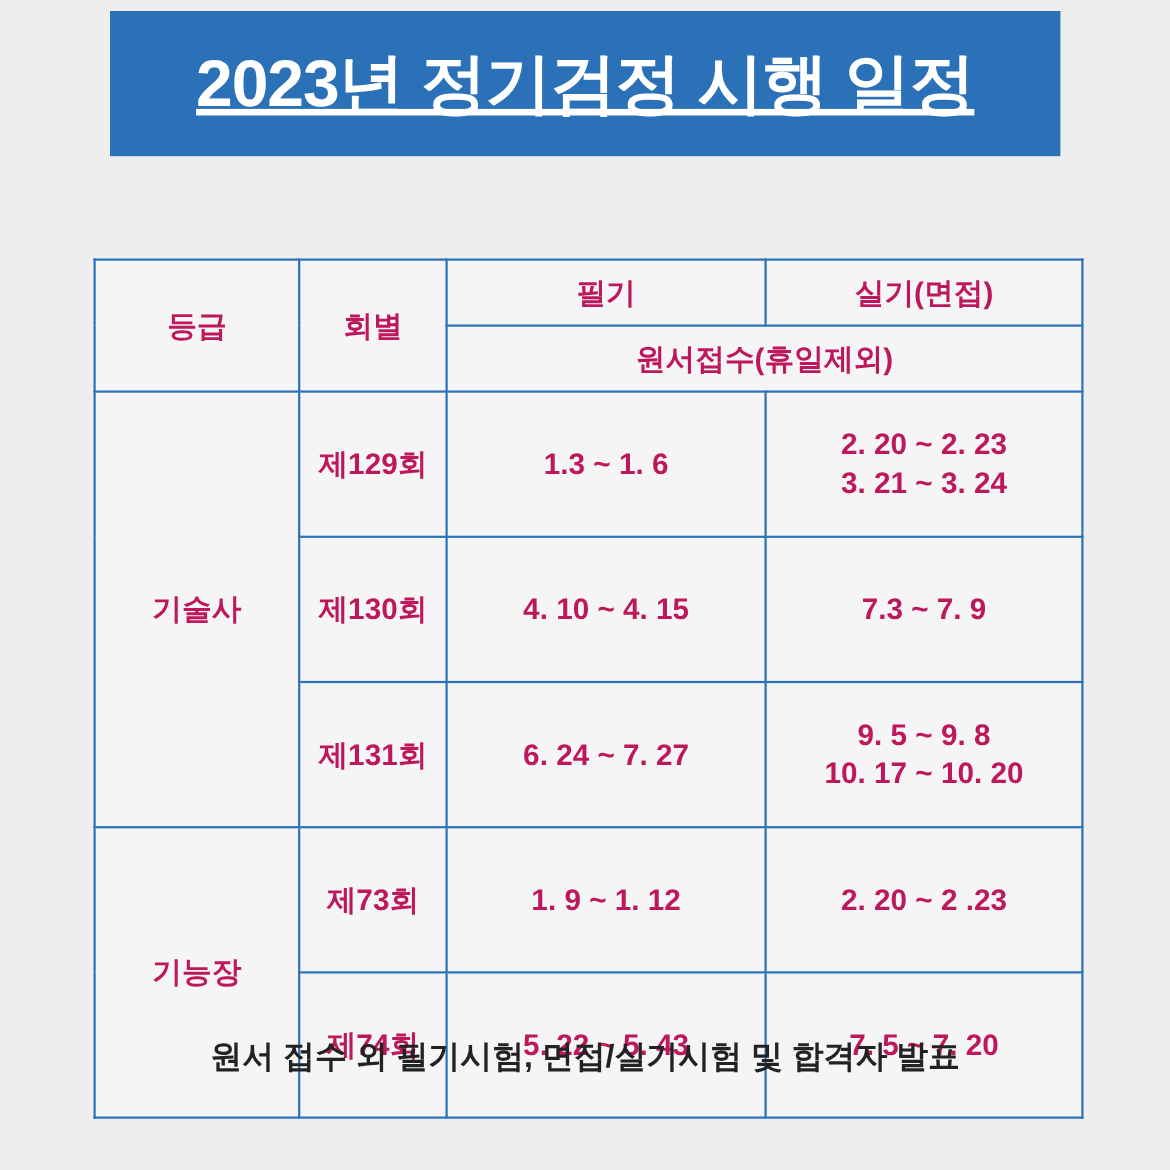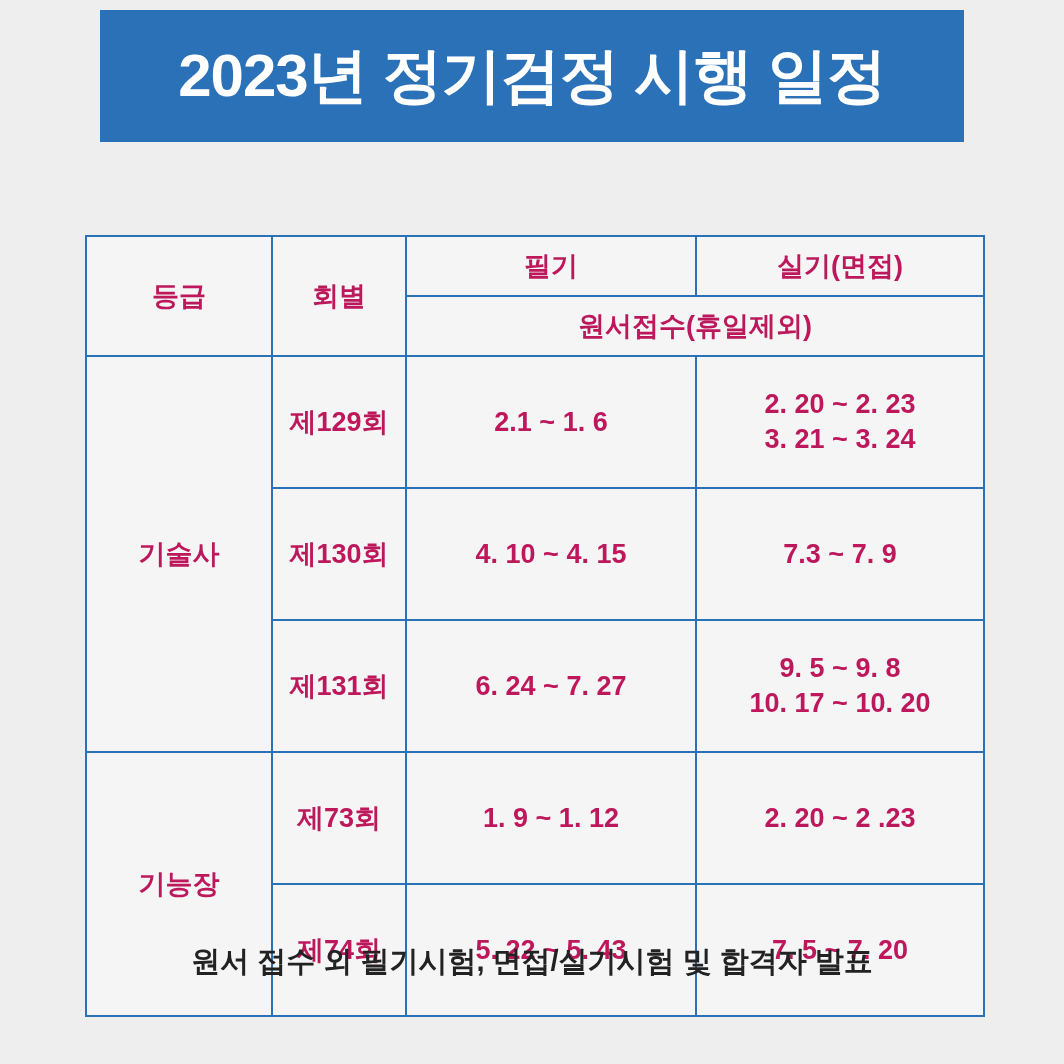--- a/index.html
+++ b/index.html
@@ -32,20 +32,21 @@
     display: flex;
     align-items: center;
     justify-content: center;
   }
   .banner-title {
     color: #ffffff;
     font-size: 60px;
     font-weight: bold;
     letter-spacing: -1px;
     white-space: nowrap;
+    text-decoration: underline;
   }
 
   
   .table-wrap {
     position: absolute;
     left: 85px;
     top: 235px;
     width: 898px;
   }
   table.schedule {
@@ -114,21 +115,21 @@
           <td>필기</td>
           <td>실기(면접)</td>
         </tr>
         <tr class="hdr-row2">
           <td colspan="2">원서접수(휴일제외)</td>
         </tr>
 
         <tr class="body-row">
           <td rowspan="3" class="grade-cell">기술사</td>
           <td>제129회</td>
-          <td>2.1 ~ 1. 6</td>
+          <td>1.3 ~ 1. 6</td>
           <td class="two-line">2. 20 ~ 2. 23<br>3. 21 ~ 3. 24</td>
         </tr>
         <tr class="body-row">
           <td>제130회</td>
           <td>4. 10 ~ 4. 15</td>
           <td>7.3 ~ 7. 9</td>
         </tr>
         <tr class="body-row">
           <td>제131회</td>
           <td>6. 24 ~ 7. 27</td>

